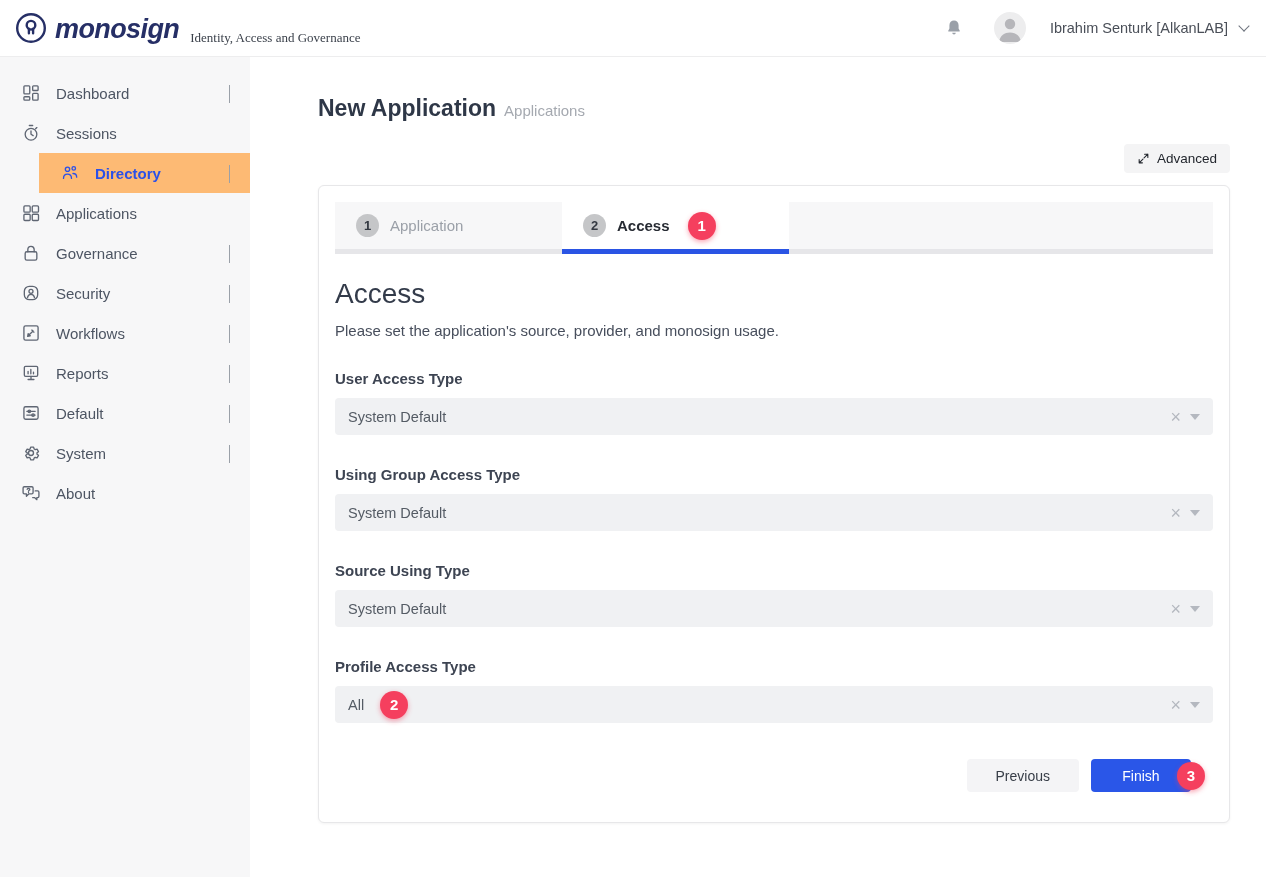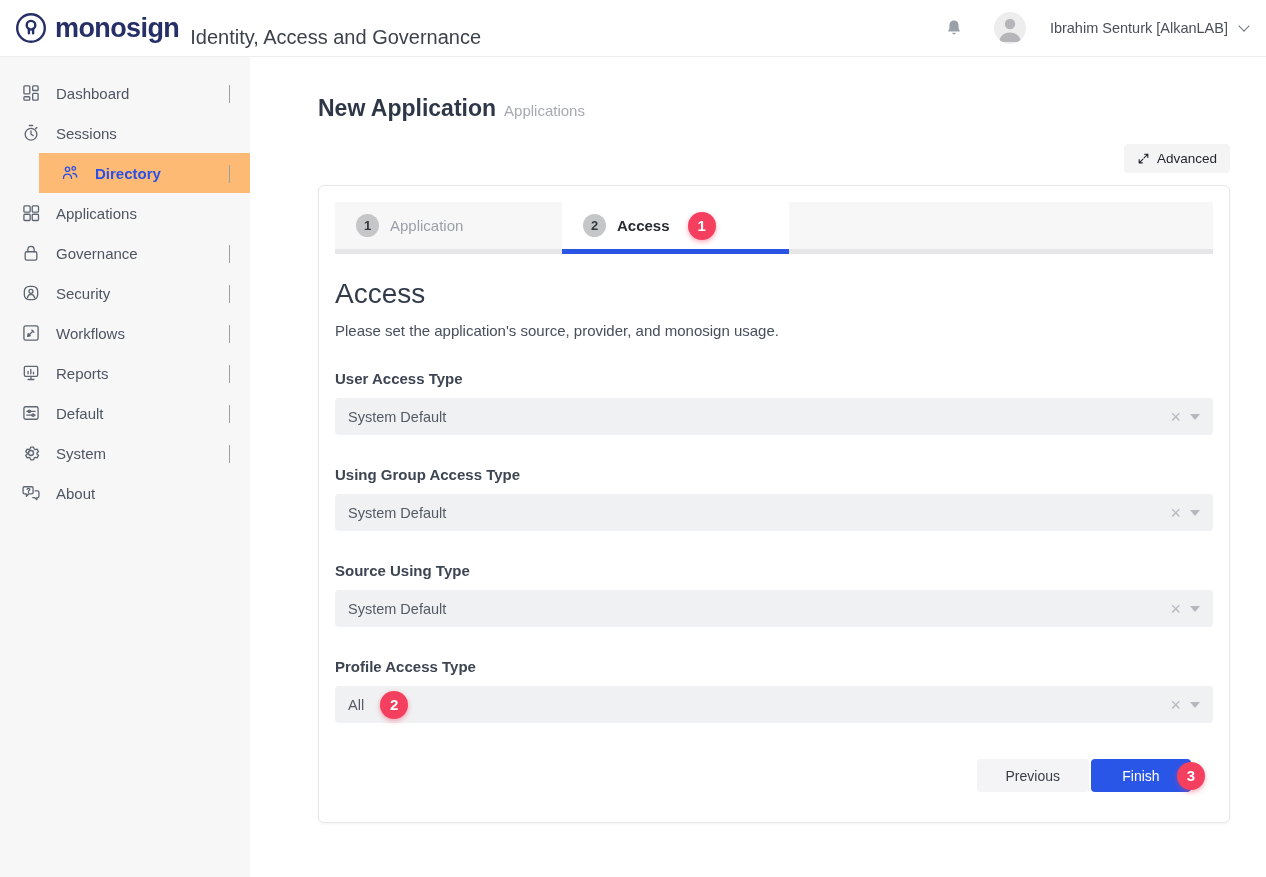--- a/index.html
+++ b/index.html
@@ -2,24 +2,24 @@
 <html><head>
 <meta charset="utf-8">
 <style>
   * { box-sizing: border-box; margin: 0; padding: 0; }
   html,body { width:1266px; height:877px; font-family:"Liberation Sans", sans-serif; background:#fff; }
   .app { width:1266px; height:877px; display:flex; flex-direction:column; overflow:hidden; }
 
   
   .header { height:57px; flex:0 0 57px; background:#fff; border-bottom:1px solid #ededee;
             display:flex; align-items:center; padding:0 18px 0 14px; }
-  .brand { display:flex; align-items:center; cursor:pointer; }
+  .brand { display:flex; align-items:flex-end; cursor:pointer;font-style:italic; }
   .brand svg { display:block; }
   .brand-word { font-size:27px; font-weight:700; letter-spacing:-0.6px; color:#262f66; margin-left:7px; }
-  .tagline { font-size:20px; color:#3c424c; margin-left:11px; margin-top:19px; }
+  .tagline { font-size:13px; color:#3c424c; margin-left:11px; margin-top:19px;font-family:Liberation Serif, serif; }
   .header-right { margin-left:auto; display:flex; align-items:center; }
   .bell { width:20px; height:20px; margin-right:30px; cursor:pointer; }
   .avatar { width:32px; height:32px; border-radius:50%; background:#ededee; overflow:hidden;
             display:flex; align-items:flex-end; justify-content:center; }
   .user-menu { display:flex; align-items:center; cursor:pointer; }
   .user-name { font-size:14.5px; color:#4a4f58; margin:0 12px 0 24px; }
   .chev { width:8px; height:8px; border-right:1.8px solid #6e747e; border-bottom:1.8px solid #6e747e;
           transform:rotate(45deg); margin-top:-4px; }
 
   
@@ -82,21 +82,21 @@
   .select-right { margin-left:auto; display:flex; align-items:center; }
   .select-clear { font-size:18px; color:#b4b8bf; line-height:1; cursor:pointer; }
   .select-caret { width:0; height:0; border-left:5px solid transparent; border-right:5px solid transparent;
                   border-top:6px solid #b4b8bf; margin-left:9px; }
   .select .ann-badge { margin-left:16px; }
 
   .btn-row { margin-top:36px; display:flex; justify-content:flex-end; align-items:center;
              position:relative; padding-right:22px; }
   .btn { height:33px; border:none; border-radius:4px; font-size:14px; font-family:inherit; cursor:pointer; }
   .btn-previous { background:#f4f4f6; color:#373d47; padding:0 29px; }
-  .btn-finish { background:#2a56e8; color:#fff; width:100px; margin-left:2px; }
+  .btn-finish { background:#2a56e8; color:#fff; width:100px; margin-left:12px; }
   .btn-row .ann-badge { position:absolute; right:8px; top:50%; transform:translateY(-50%); }
 </style>
 </head>
 <body>
 
 <div class="app">
 
   <div class="header">
     <div class="brand">
       <span>

